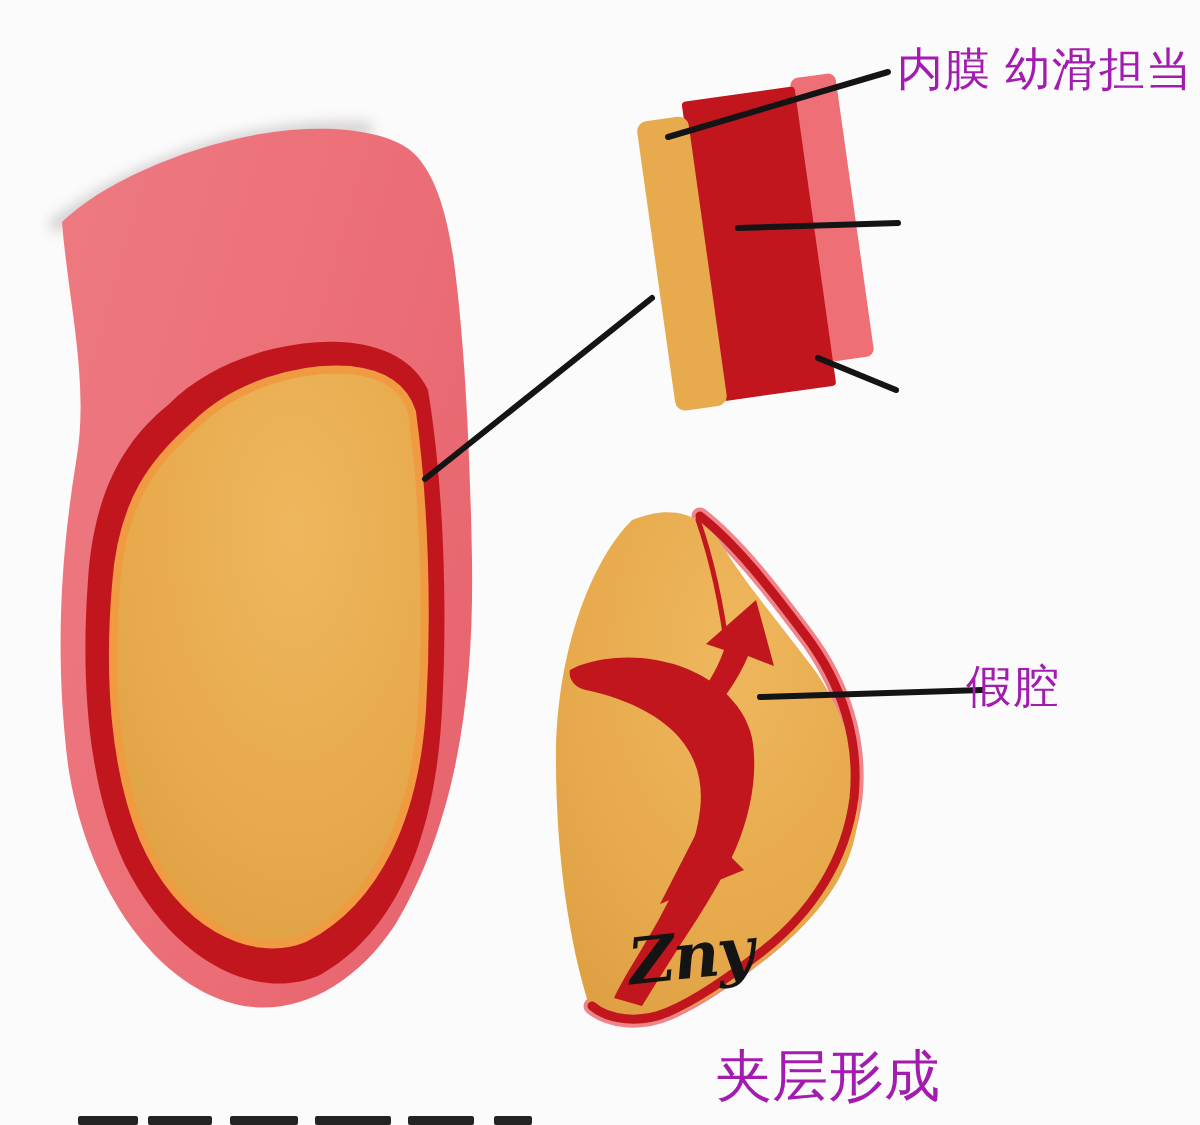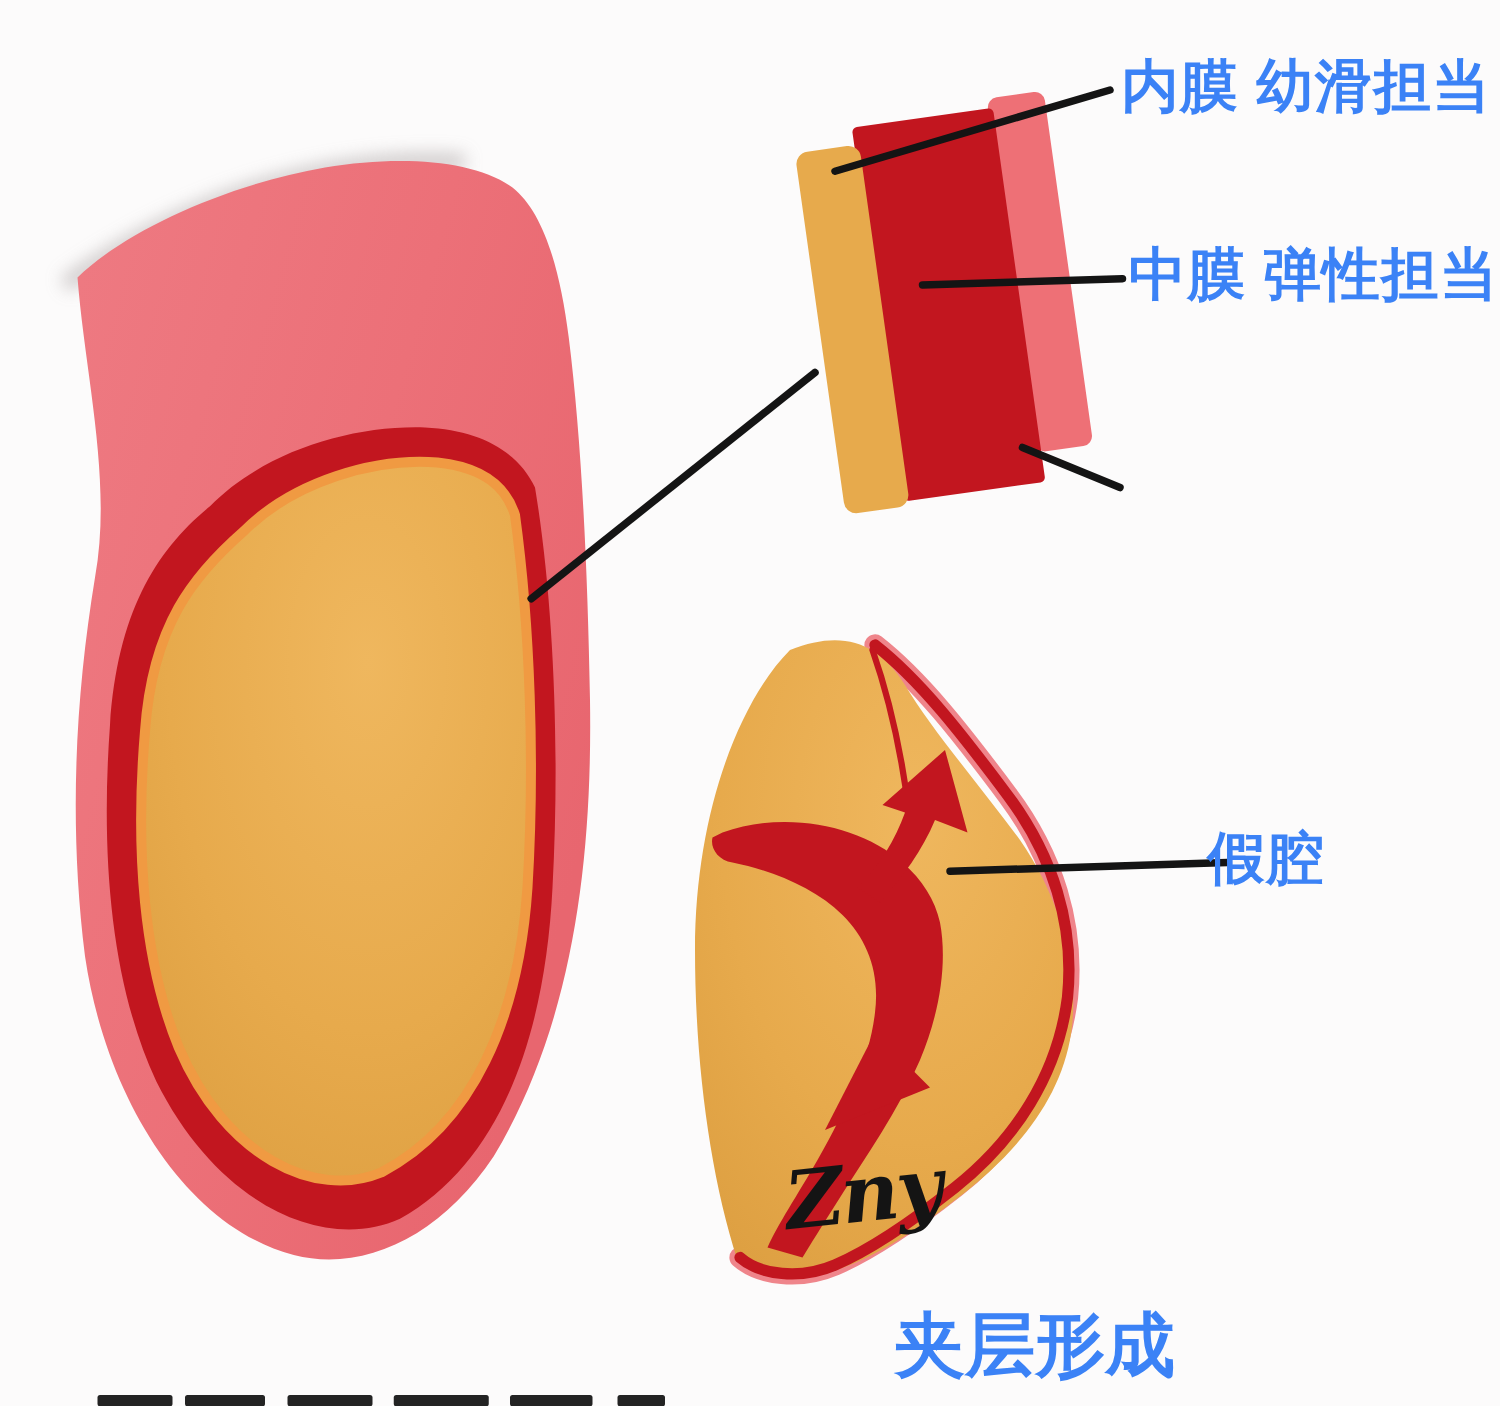--- a/index.html
+++ b/index.html
@@ -3,21 +3,21 @@
 <meta charset="utf-8">
 <style>
   html,body{margin:0;padding:0;}
   body{font-family:"Liberation Sans", sans-serif; background:#ffffff;}
   .canvas{
     position:relative; width:1200px; height:1125px;
     background:#fcfbfb; overflow:hidden;
   }
   svg.art{position:absolute; left:0; top:0; width:1200px; height:1125px; display:block;}
   .label{
-    position:absolute; color:#3b82f6; font-weight:bold;
+    position:absolute; color:#a21caf; font-weight:normal;
     font-family:"Liberation Sans", sans-serif;
     white-space:nowrap; letter-spacing:1px;
   }
   .layer-label{font-size:46px; line-height:1;}
   .caption{font-size:56px; letter-spacing:0px; line-height:1;}
   .signature{
     position:absolute; left:628px; top:918px;
     font-family:"DejaVu Serif", serif; font-style:italic; font-weight:bold;
     font-size:64px; color:#141414; transform:rotate(-6deg);
     letter-spacing:-2px;
@@ -139,21 +139,20 @@
       <line x1="668" y1="137" x2="888" y2="72"></line>
       <line x1="738" y1="228" x2="898" y2="223"></line>
       <line x1="818" y1="358" x2="896" y2="390"></line>
       <line x1="425" y1="479" x2="652" y2="298"></line>
       <line x1="760" y1="697" x2="982" y2="690"></line>
     </g>
   </svg>
 
   <div class="label layer-label" style="left:897px; top:46px;">内膜 幼滑担当</div>
 
-  <div class="label layer-label" style="left:903px; top:196px;">中膜 弹性担当</div>
 
 
   <div class="label layer-label" style="left:966px; top:663px;">假腔</div>
 
 
   <div class="label caption" style="left:716px; top:1048px;">夹层形成</div>
 
   <div class="signature">Zny</div>
 
   <div>

